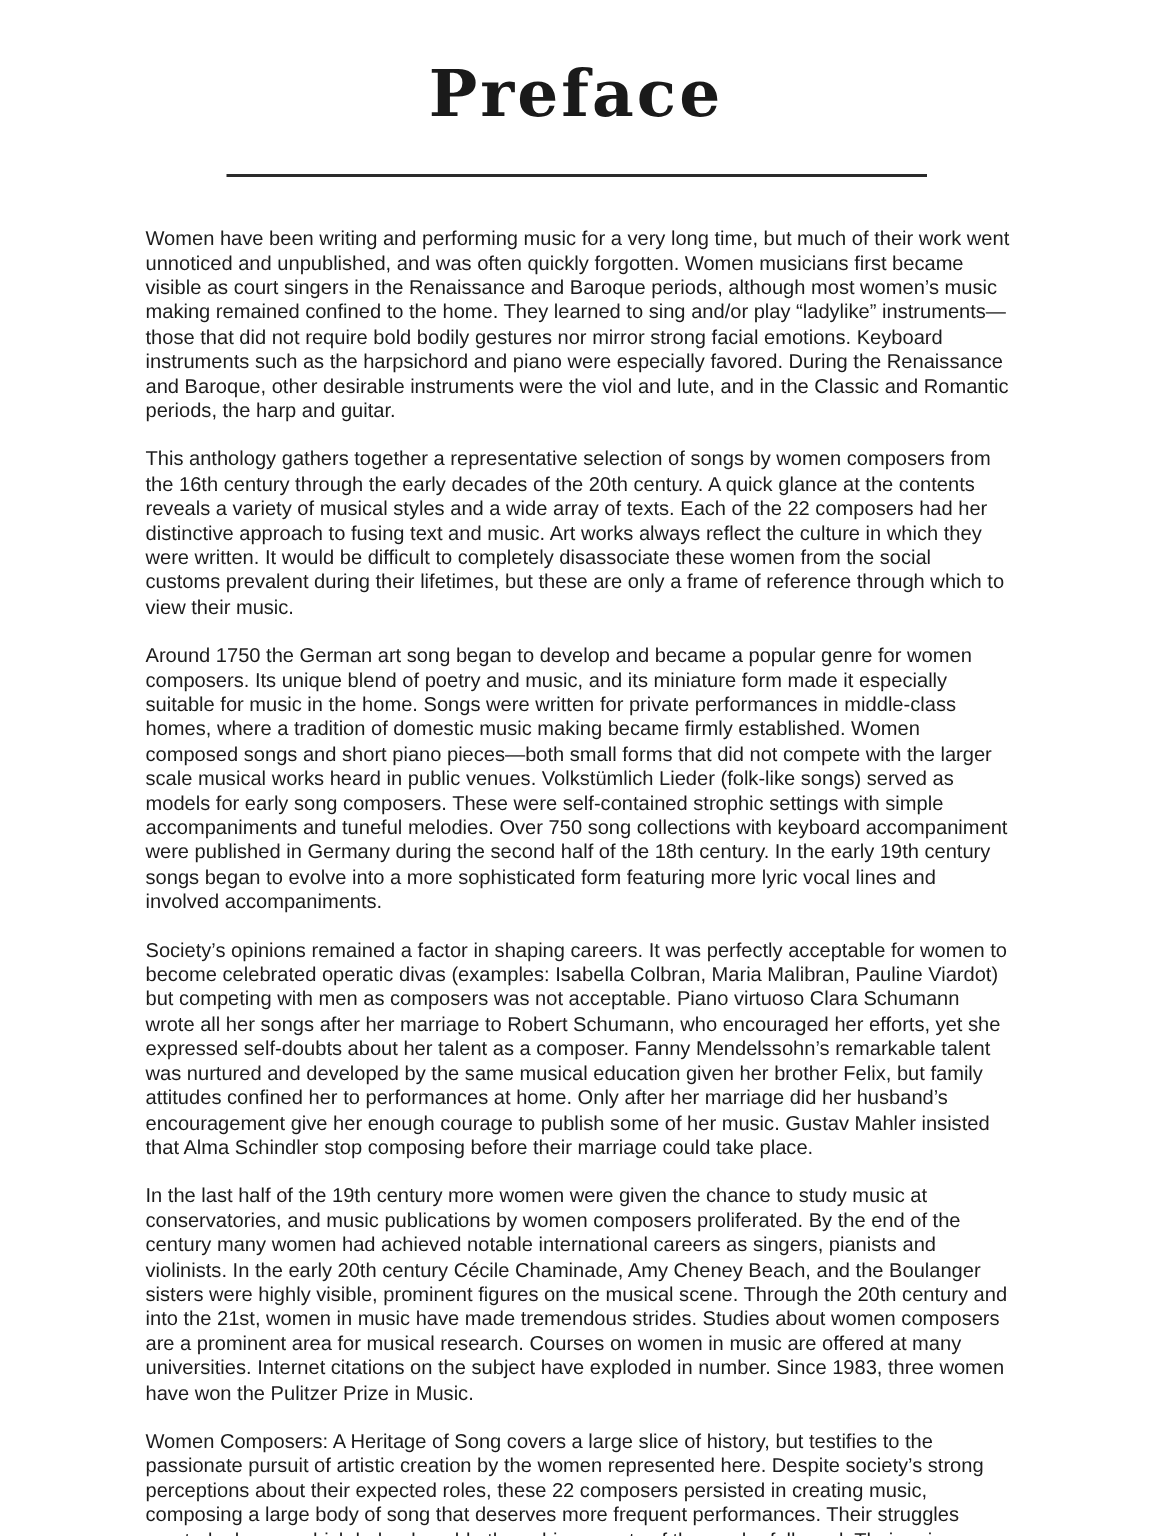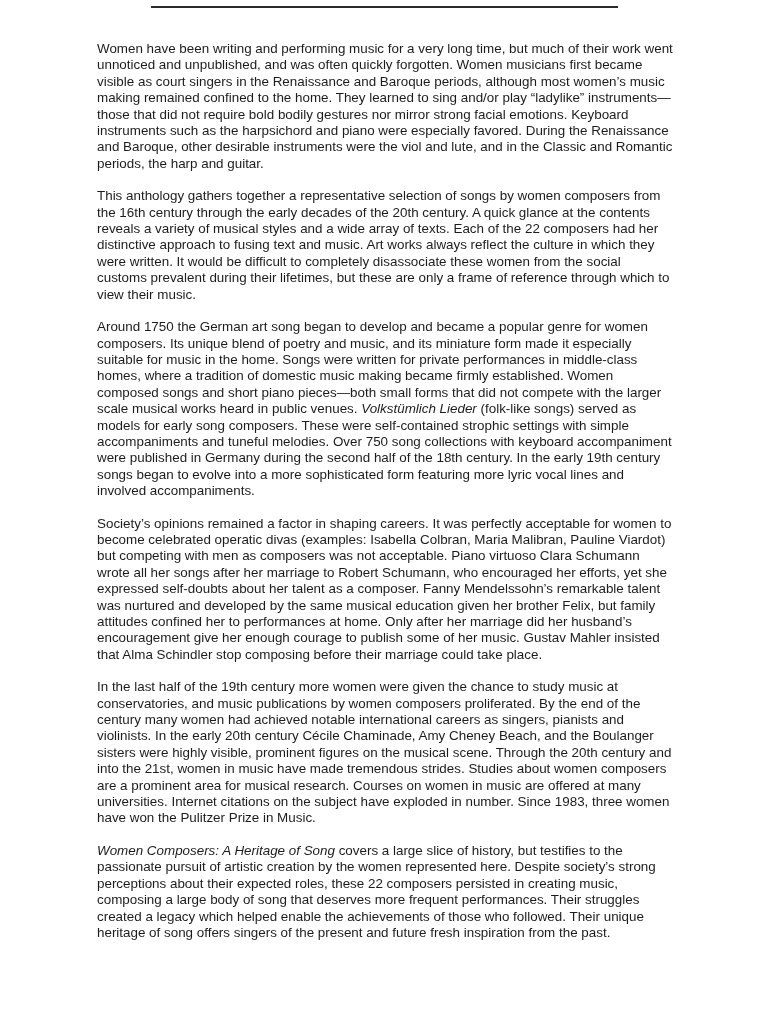--- a/index.html
+++ b/index.html
@@ -36,28 +36,28 @@
     margin: 33px 95px 0 97px;
     color: #1c1c1c;
     font-size: 13.4px;
     line-height: 16.4px;
     text-align: left;
   }
   .content p {
     margin: 0 0 16px 0;
   }
   .it {
-    font-style: italic;
   }
 </style>
 </head>
 <body>
 
 <div class="page">
 
+  <h1 class="title">Preface</h1>
   <hr class="title-rule">
 
   <div class="content">
 
     <p><span>Women have been writing and performing music for a very long time, but much of their work went unnoticed and unpublished, and was often quickly forgotten. Women musicians first became visible as court singers in the Renaissance and Baroque periods, although most women’s music making remained confined to the home. They learned to sing and/or play “ladylike” instruments—those that did not require bold bodily gestures nor mirror strong facial emotions. Keyboard instruments such as the harpsichord and piano were especially favored. During the Renaissance and Baroque, other desirable instruments were the viol and lute, and in the Classic and Romantic periods, the harp and guitar.</span><span class="it"></span><span></span></p>
 
     <p><span>This anthology gathers together a representative selection of songs by women composers from the 16th century through the early decades of the 20th century. A quick glance at the contents reveals a variety of musical styles and a wide array of texts. Each of the 22 composers had her distinctive approach to fusing text and music. Art works always reflect the culture in which they were written. It would be difficult to completely disassociate these women from the social customs prevalent during their lifetimes, but these are only a frame of reference through which to view their music.</span><span class="it"></span><span></span></p>
 
     <p><span>Around 1750 the German art song began to develop and became a popular genre for women composers. Its unique blend of poetry and music, and its miniature form made it especially suitable for music in the home. Songs were written for private performances in middle-class homes, where a tradition of domestic music making became firmly established. Women composed songs and short piano pieces—both small forms that did not compete with the larger scale musical works heard in public venues. </span><span class="it">Volkstümlich Lieder</span><span> (folk-like songs) served as models for early song composers. These were self-contained strophic settings with simple accompaniments and tuneful melodies. Over 750 song collections with keyboard accompaniment were published in Germany during the second half of the 18th century. In the early 19th century songs began to evolve into a more sophisticated form featuring more lyric vocal lines and involved accompaniments.</span></p>
 

